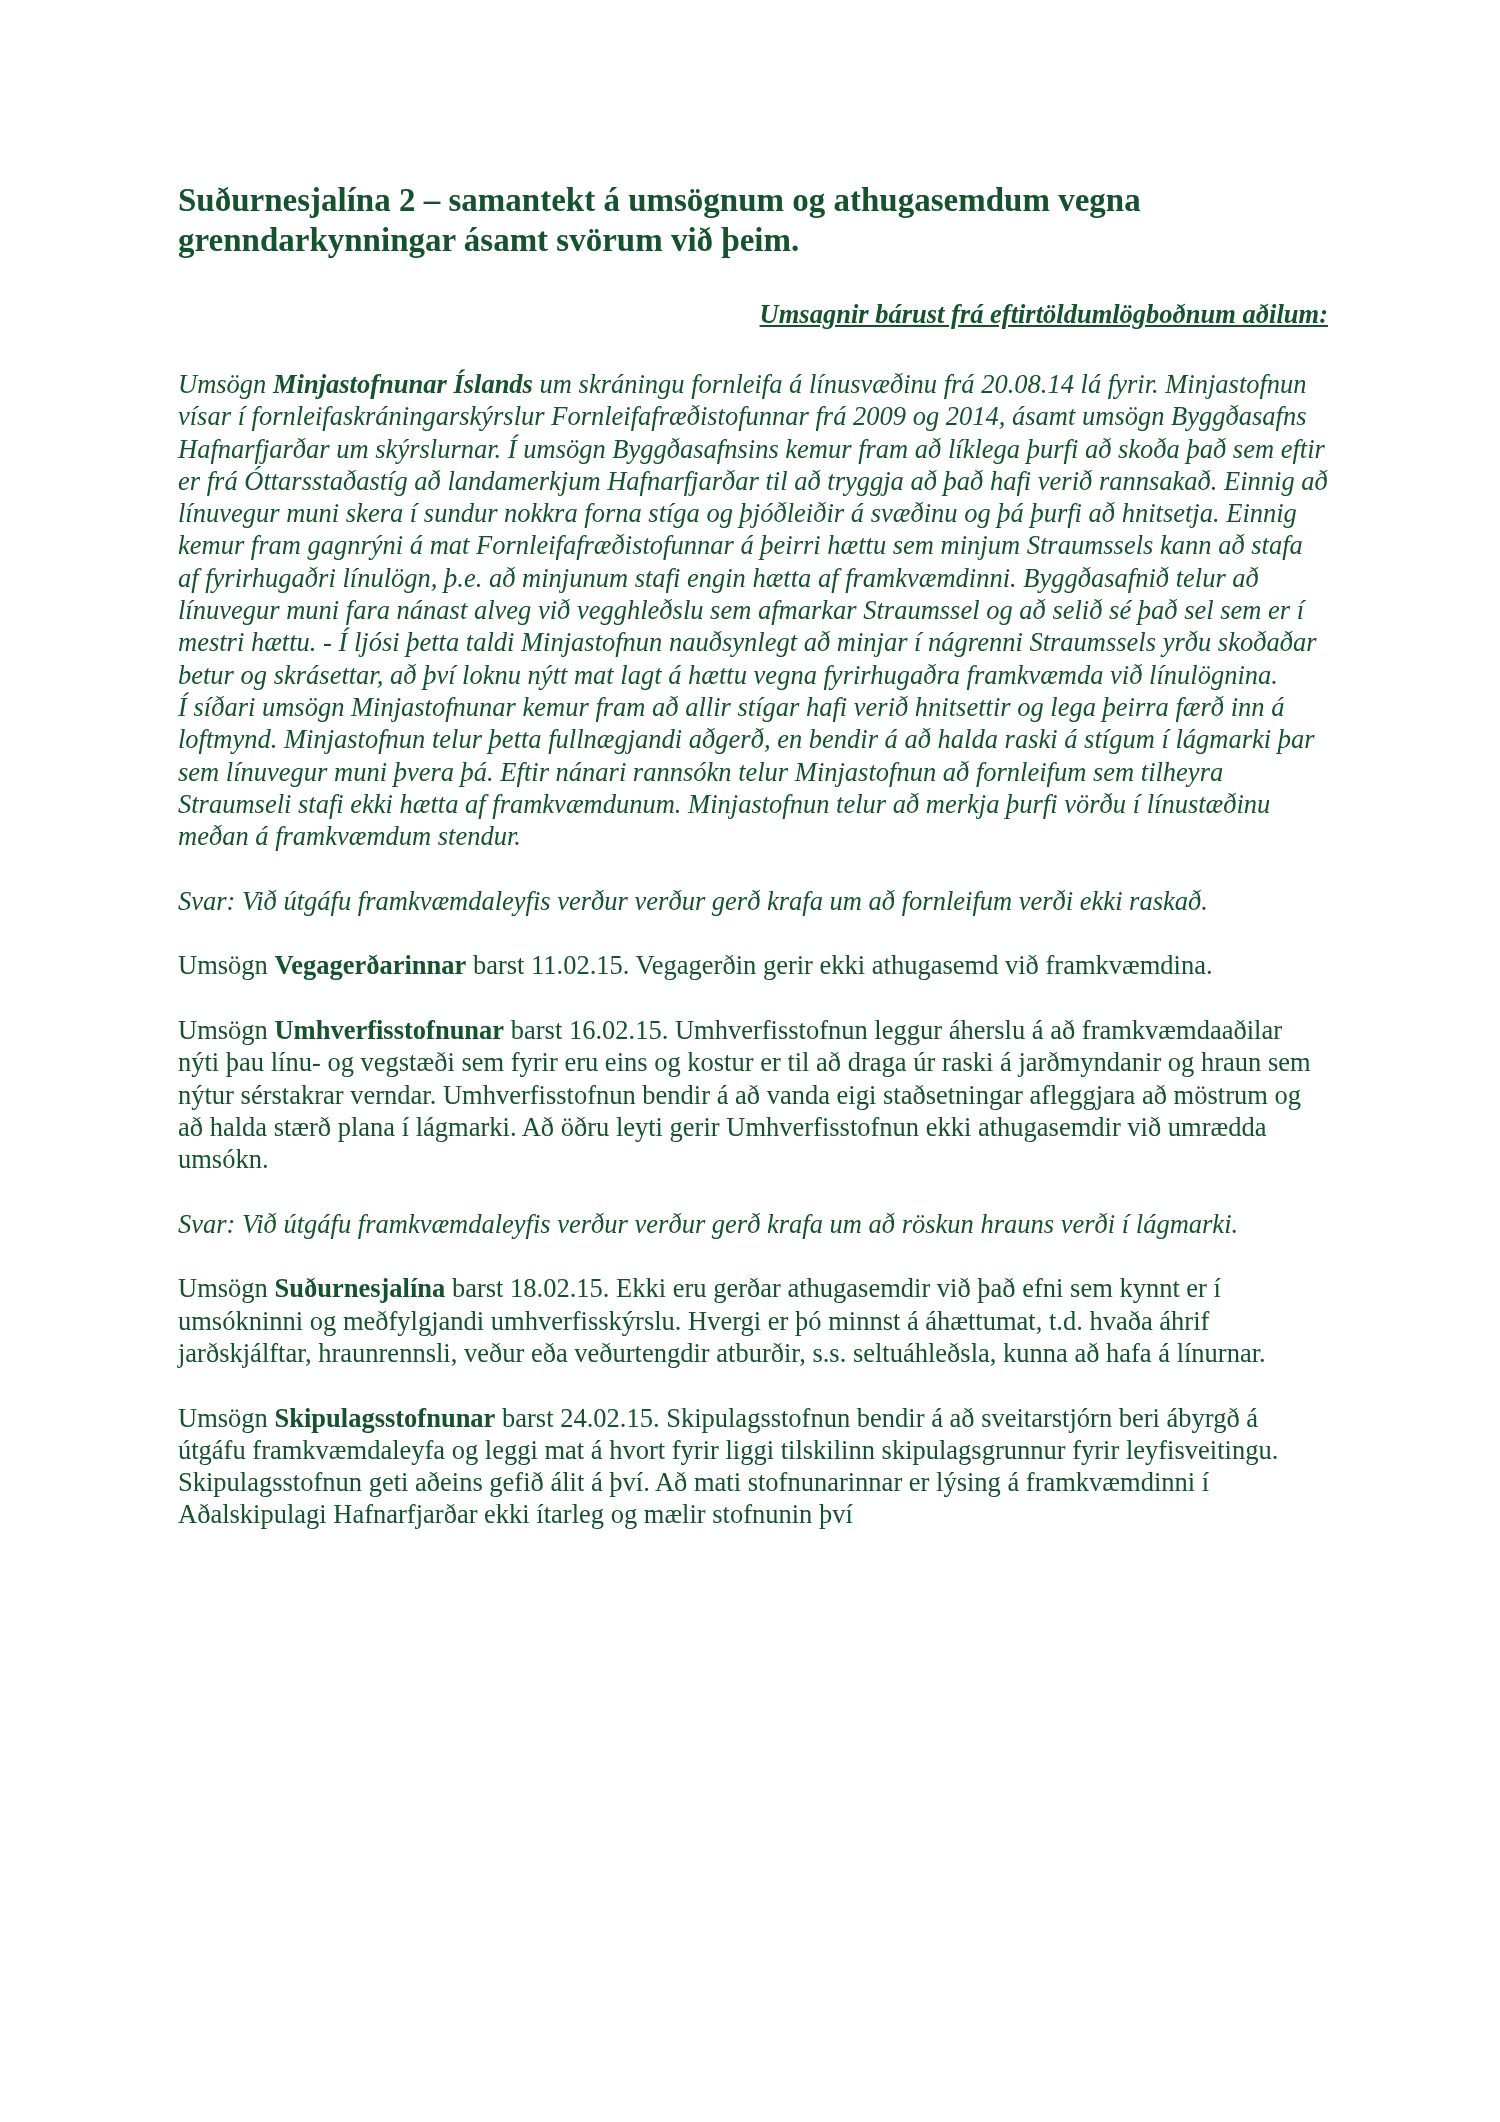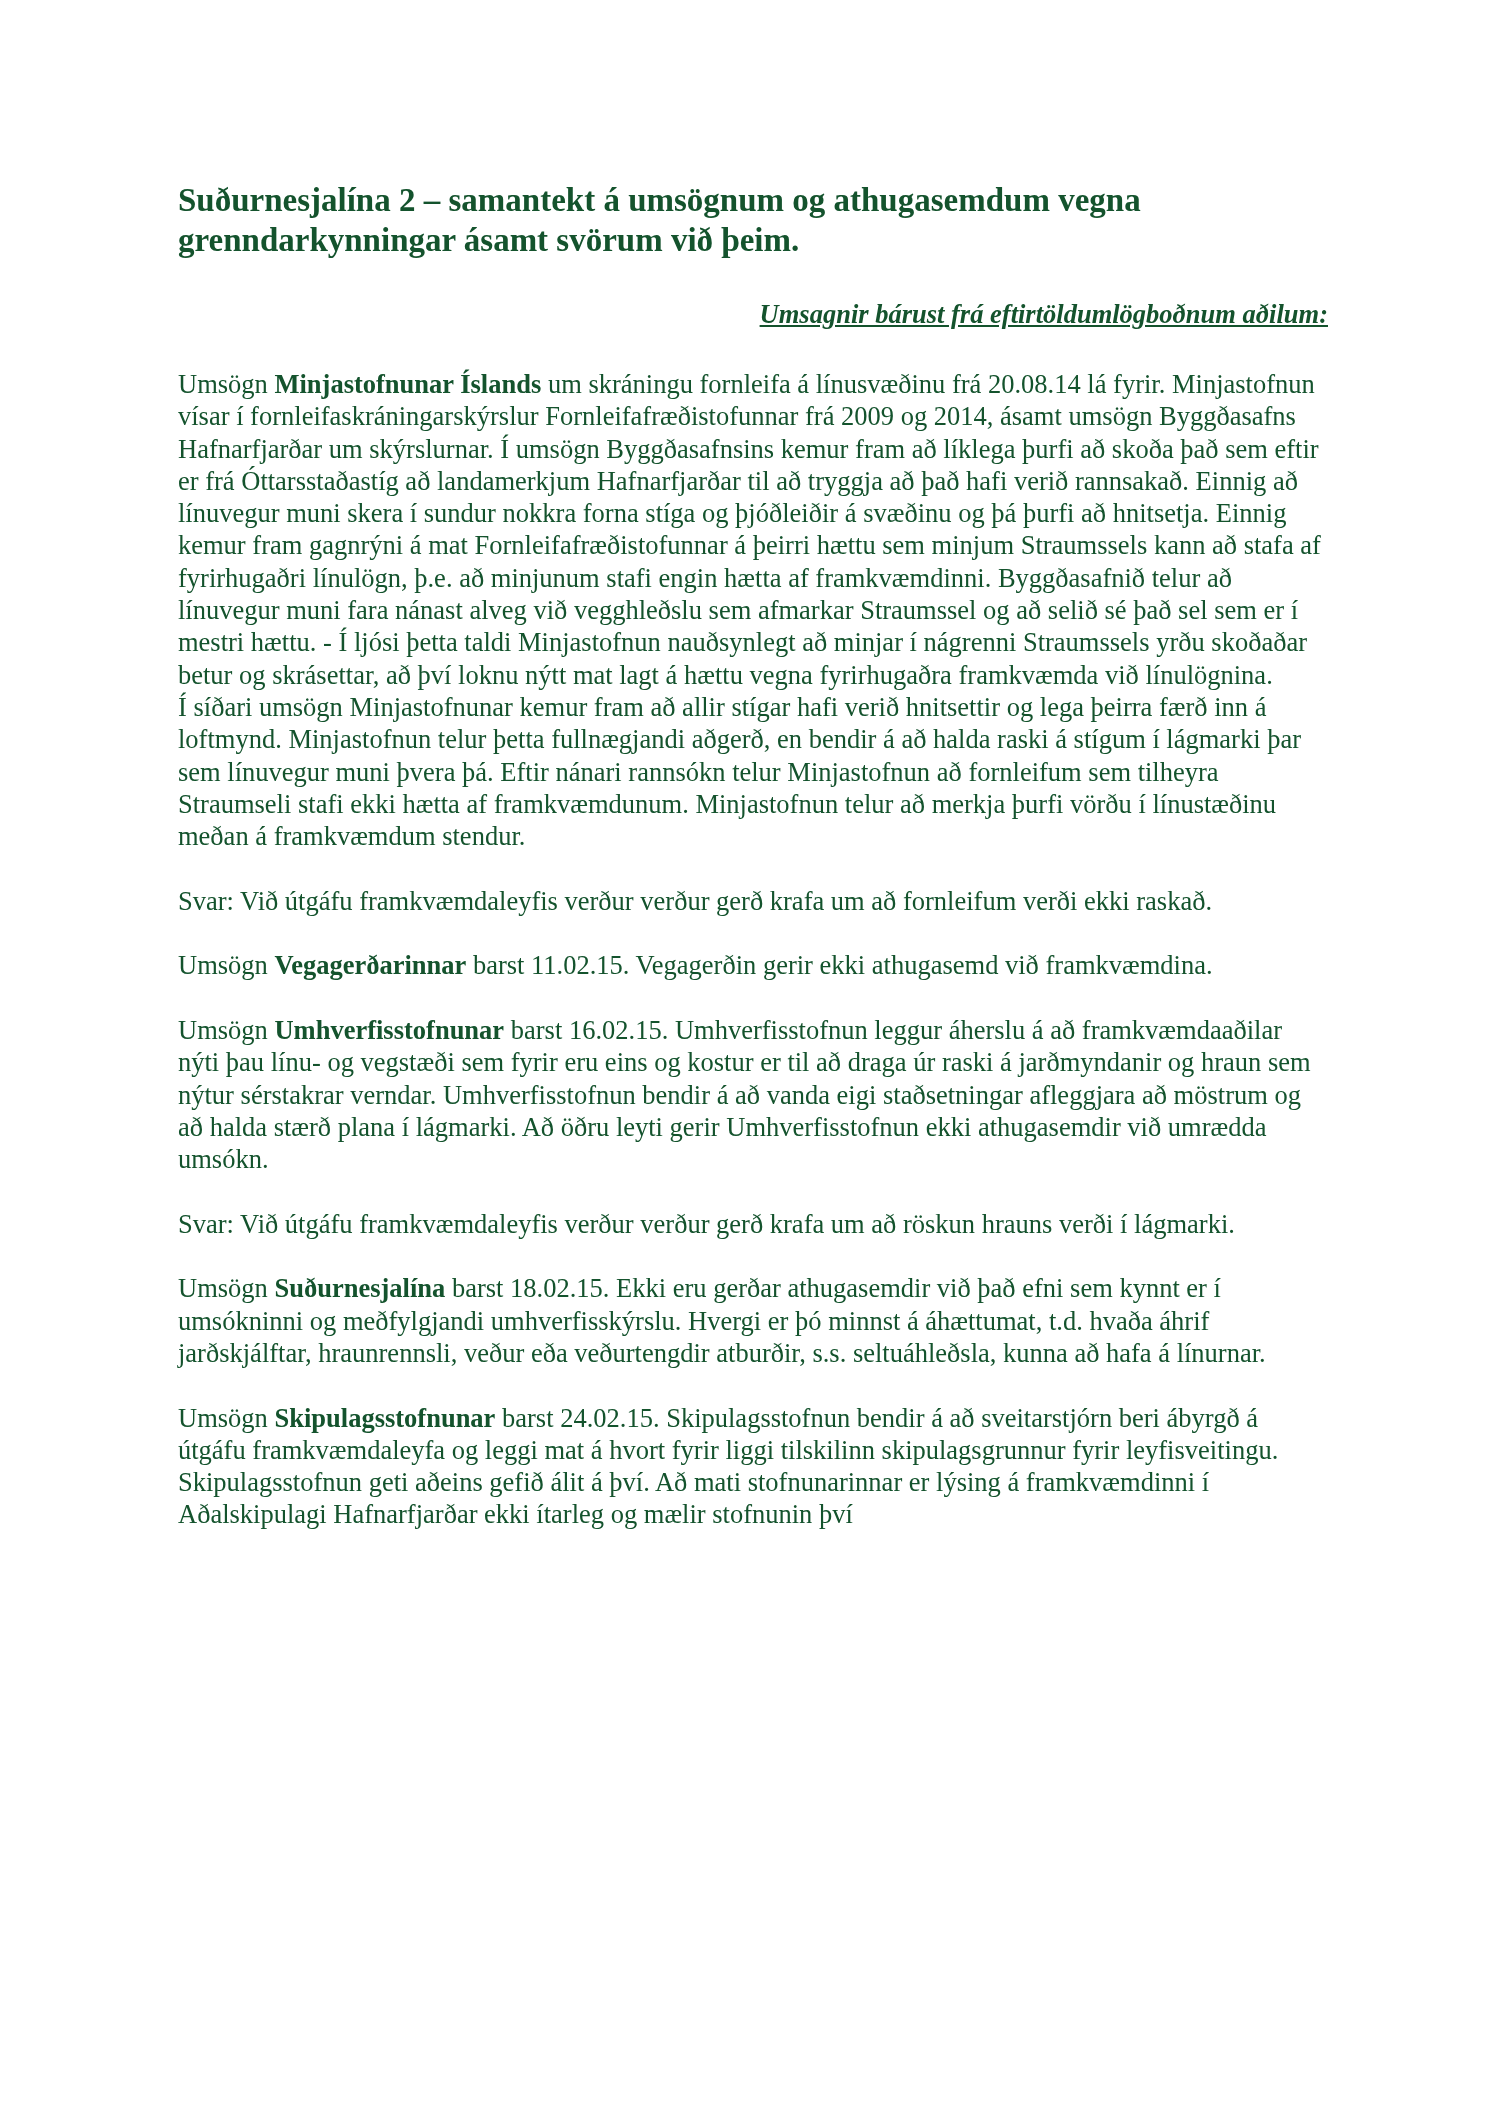--- a/index.html
+++ b/index.html
@@ -13,22 +13,22 @@
   }
   .title {
     font-weight: bold; font-size: 33px; line-height: 40px; margin: 0;
   }
   .subhead {
     font-weight: bold; font-style: italic; text-decoration: underline;
     font-size: 26.5px; margin: 38px 0 0 0; line-height: 32px; text-align: right;
   }
   p { margin: 0; }
   .block { margin-top: 32.3px; }
-  .first-block { margin-top: 38px; }
-  .svar { }
+  .first-block { margin-top: 38px; font-style: italic; }
+  .svar { font-style: italic; }
   b { font-weight: bold; }
 </style>
 </head>
 <body>
 
 <div class="page">
   <h1 class="title">Suðurnesjalína 2 – samantekt á umsögnum og athugasemdum vegna grenndarkynningar ásamt svörum við þeim.</h1>
 
   <p class="subhead">Umsagnir bárust frá eftirtöldumlögboðnum aðilum:</p>
 

